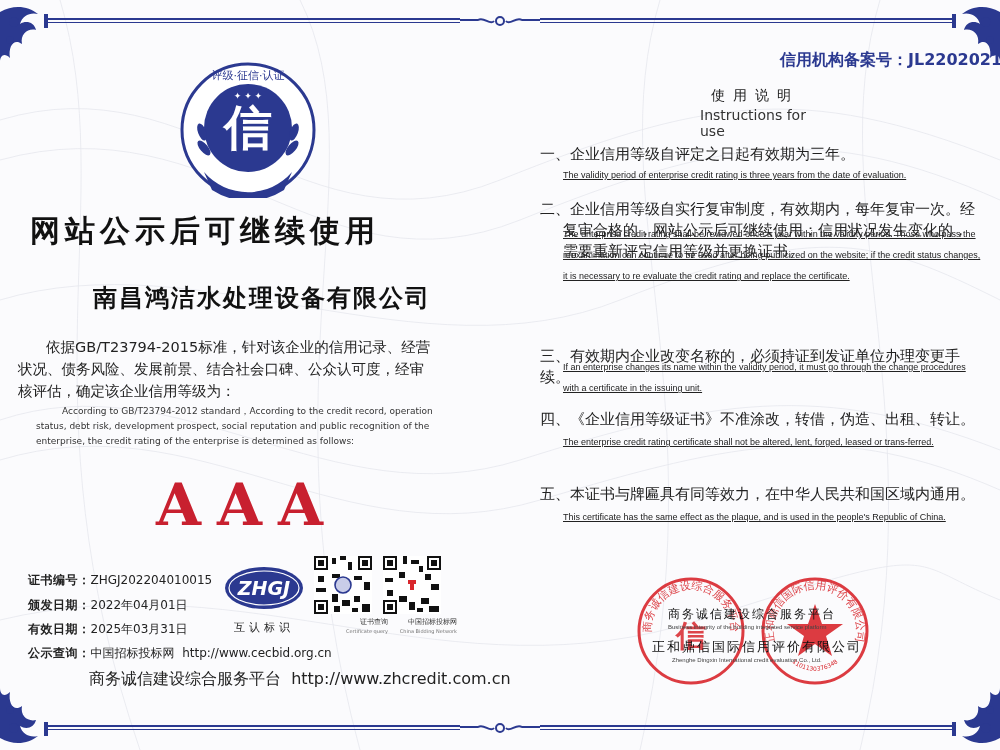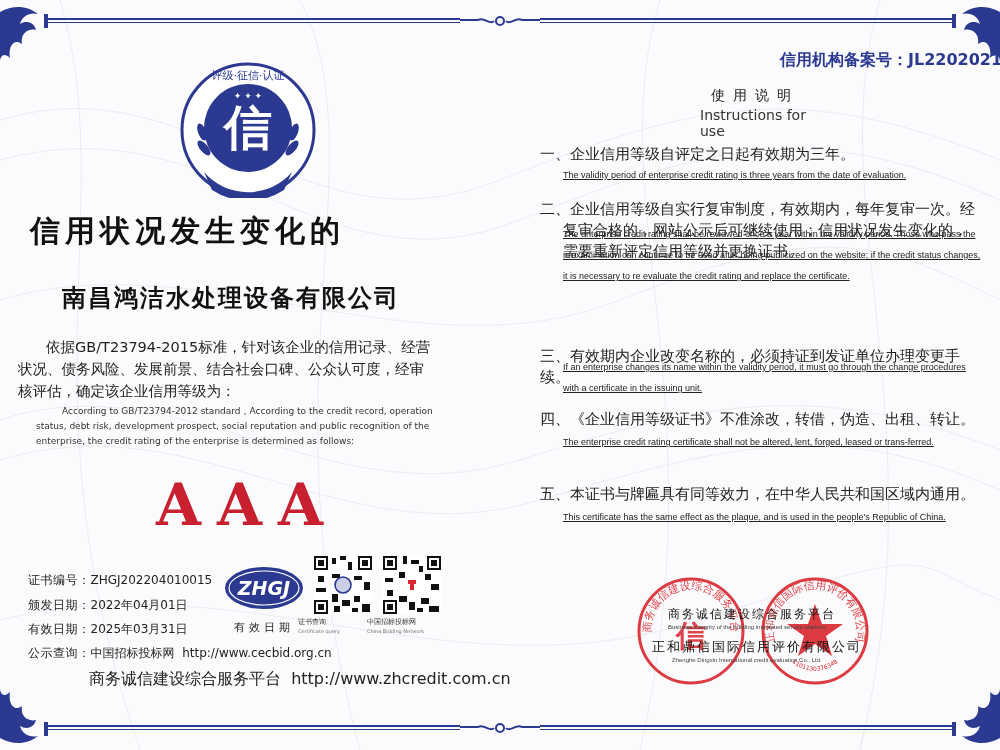--- a/index.html
+++ b/index.html
@@ -15,35 +15,35 @@
   
   .bline { position: absolute; z-index: 1; height: 5px; border-top: 2px solid #2b3990; border-bottom: 1px solid #2b3990; box-sizing: border-box; }
   .bline.top { left: 48px; right: 48px; top: 18px; }
   .bline.bottom { left: 48px; right: 48px; top: 725px; }
   .corner, .midorn { position: absolute; z-index: 2; }
 
   
   .seal-logo { left: 180px; top: 62px; width: 136px; height: 136px; }
 
   .cert-title { left: 30px; top: 211px; width: 440px; font-size: 30px; font-weight: bold; letter-spacing: 5px; color: #111; white-space: nowrap; }
-  .company { left: 62px; top: 282px; width: 400px; font-family: "DejaVu Serif", "Liberation Serif", serif; font-size: 24px; font-weight: bold; letter-spacing: 2px; color: #111; white-space: nowrap; }
+  .company { left: 62px; top: 282px; width: 400px; font-family: "DejaVu Serif", "Liberation Serif", serif; font-size: 24px; font-weight: bold; letter-spacing: 2px; color: #111; white-space: nowrap; text-align: center; }
 
   .basis-cn { left: 18px; top: 336px; width: 420px; font-size: 14.5px; line-height: 22px; color: #222; text-indent: 28px; }
   .basis-en { left: 36px; top: 404px; width: 420px; font-size: 9px; line-height: 15px; color: #333; text-indent: 26px; }
 
   .rating { left: 156px; top: 476px; font-family: "DejaVu Serif", "Liberation Serif", serif; font-weight: bold; font-size: 58px; color: #c8202f; letter-spacing: 16px; line-height: 1; }
 
   .info-row { left: 28px; font-size: 12px; color: #222; white-space: nowrap; }
-  .info-row .lbl { letter-spacing: 0.5px; }
+  .info-row .lbl { letter-spacing: 0.5px; font-weight: bold; }
   .url-row { font-size: 16px; color: #222; white-space: nowrap; }
 
   .zhgj { left: 224px; top: 566px; width: 80px; height: 44px; }
   .zhgj-cap { left: 222px; top: 620px; width: 84px; text-align: center; font-size: 11px; letter-spacing: 4px; color: #222; }
   .qr { width: 58px; height: 58px; }
-  .qr-cap { width: 90px; text-align: left; font-size: 7px; color: #333; line-height: 9px; }
+  .qr-cap { width: 90px; text-align: right; font-size: 7px; color: #333; line-height: 9px; }
   .qr-cap .en { font-size: 5px; color: #777; display: block; }
 
   
   .reg-no { left: 780px; top: 50px; font-size: 16px; font-weight: bold; color: #2b3990; white-space: nowrap; }
   .instr-title { left: 700px; top: 87px; width: 110px; text-align: center; font-size: 14px; letter-spacing: 8px; color: #222; }
   .instr-sub { left: 700px; top: 107px; width: 110px; text-align: left; font-size: 14px; color: #333; }
   .rule-cn { left: 540px; font-size: 15px; color: #222; line-height: 21px; width: 440px; }
   .rule-en { left: 563px; font-family: "Liberation Sans", sans-serif; font-size: 9px; color: #222; line-height: 21px; width: 420px; text-decoration: underline; }
 
   .stamp-text-cn { font-size: 12px; color: #111; letter-spacing: 2px; white-space: nowrap; }
@@ -129,21 +129,21 @@
     <ellipse cx="24" cy="86" rx="4" ry="9" transform="rotate(-40 24 86)"></ellipse>
     <ellipse cx="114" cy="70" rx="4" ry="9" transform="rotate(20 114 70)"></ellipse>
     <ellipse cx="112" cy="86" rx="4" ry="9" transform="rotate(40 112 86)"></ellipse>
   </g>
   <text x="68" y="82" text-anchor="middle" font-size="48" font-weight="bold" fill="#fff" font-family="DejaVu Sans, sans-serif">信</text>
   <text x="68" y="37" text-anchor="middle" font-size="9" fill="#fff">✦ ✦ ✦</text>
   <text x="68" y="17" text-anchor="middle" font-size="11" fill="#2b3990" font-family="DejaVu Sans, sans-serif">评级·征信·认证</text>
   <text x="68" y="126" text-anchor="middle" font-size="9" font-weight="bold" fill="#fff" font-family="DejaVu Sans, sans-serif">正和国际</text>
 </svg>
 
-<div class="abs cert-title">信用状况发生变化的</div>
+<div class="abs cert-title">网站公示后可继续使用</div>
 <div class="abs company">南昌鸿洁水处理设备有限公司</div>
 
 <div class="abs basis-cn">依据GB/T23794-2015标准，针对该企业的信用记录、经营状况、债务风险、发展前景、结合社会口碑、公众认可度，经审核评估，确定该企业信用等级为：</div>
 <div class="abs basis-en">According to GB/T23794-2012 standard，According to the credit record, operation status, debt risk, development prospect, social reputation and public recognition of the enterprise, the credit rating of the enterprise is determined as follows:</div>
 
 <div class="abs rating">AAA</div>
 
 <div class="abs info-row" style="top:572px">
   <span class="lbl">证书编号：</span><span>ZHGJ202204010015</span>
 </div>
@@ -158,21 +158,21 @@
 </div>
 <div class="abs url-row" style="left:89px;top:669px">
   <span>商务诚信建设综合服务平台</span>&nbsp;&nbsp;<span>http://www.zhcredit.com.cn</span>
 </div>
 
 <svg class="abs zhgj" viewBox="0 0 80 44">
   <ellipse cx="40" cy="22" rx="39" ry="21" fill="#2b3990"></ellipse>
   <ellipse cx="40" cy="22" rx="35" ry="17" fill="none" stroke="#fff" stroke-width="1.2"></ellipse>
   <text x="40" y="29" text-anchor="middle" font-size="19" font-style="italic" font-weight="bold" fill="#fff" font-family="DejaVu Sans, sans-serif">ZHGJ</text>
 </svg>
-<div class="abs zhgj-cap">有效日期</div>
+<div class="abs zhgj-cap">互认标识</div>
 
 <svg class="abs qr" style="left:314px;top:556px" viewBox="0 0 29 29">
   <rect width="29" height="29" fill="#fff"></rect>
   <g fill="#111">
     <rect x="0" y="0" width="7" height="7"></rect>
       <rect x="22" y="0" width="7" height="7"></rect>
       <rect x="0" y="22" width="7" height="7"></rect>
     <rect x="9" y="1" width="2" height="3"></rect>
       <rect x="13" y="0" width="3" height="2"></rect>
       <rect x="17" y="3" width="2" height="4"></rect>

